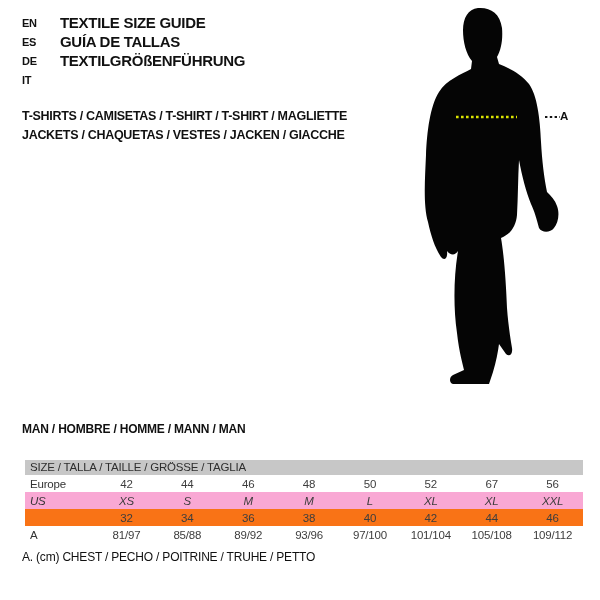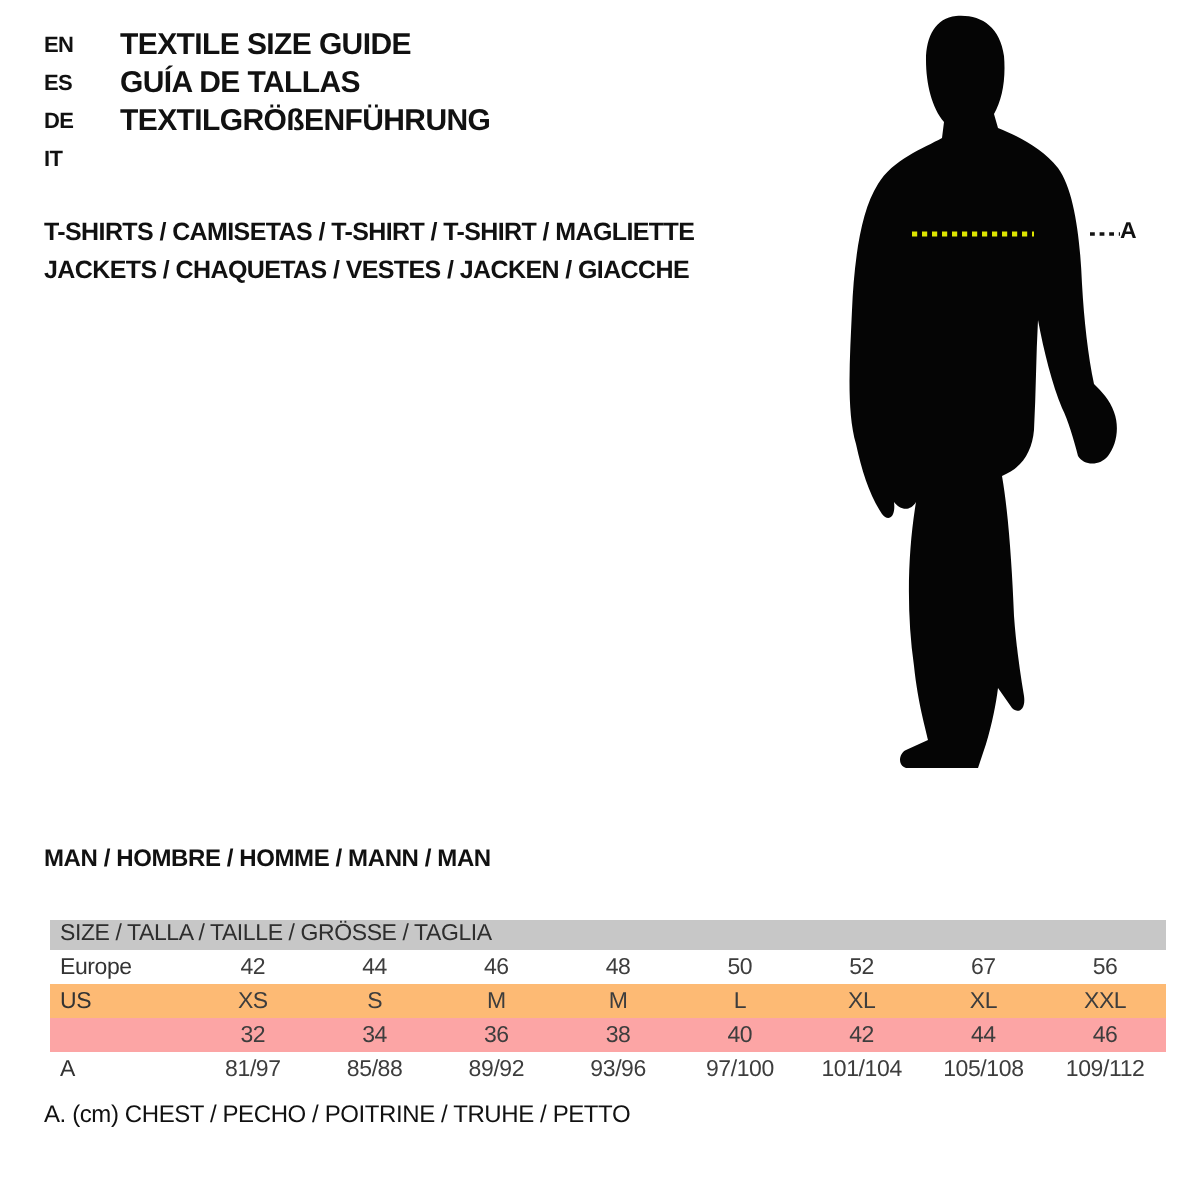--- a/index.html
+++ b/index.html
@@ -109,33 +109,33 @@
     <div class="tcell">42</div>
     <div class="tcell">44</div>
     <div class="tcell">46</div>
     <div class="tcell">48</div>
     <div class="tcell">50</div>
     <div class="tcell">52</div>
     <div class="tcell">67</div>
     <div class="tcell">56</div>
   </div>
 
-  <div class="trow" style="background-color: #fdba74;">
+  <div class="trow" style="background-color: #f9a8d4; font-style: italic;">
     <div class="tlabel">US</div>
     <div class="tcell">XS</div>
     <div class="tcell">S</div>
     <div class="tcell">M</div>
     <div class="tcell">M</div>
     <div class="tcell">L</div>
     <div class="tcell">XL</div>
     <div class="tcell">XL</div>
     <div class="tcell">XXL</div>
   </div>
 
-  <div class="trow" style="background-color: #fca5a5;">
+  <div class="trow" style="background-color: #f97316;">
     <div class="tlabel"></div>
     <div class="tcell">32</div>
     <div class="tcell">34</div>
     <div class="tcell">36</div>
     <div class="tcell">38</div>
     <div class="tcell">40</div>
     <div class="tcell">42</div>
     <div class="tcell">44</div>
     <div class="tcell">46</div>
   </div>

